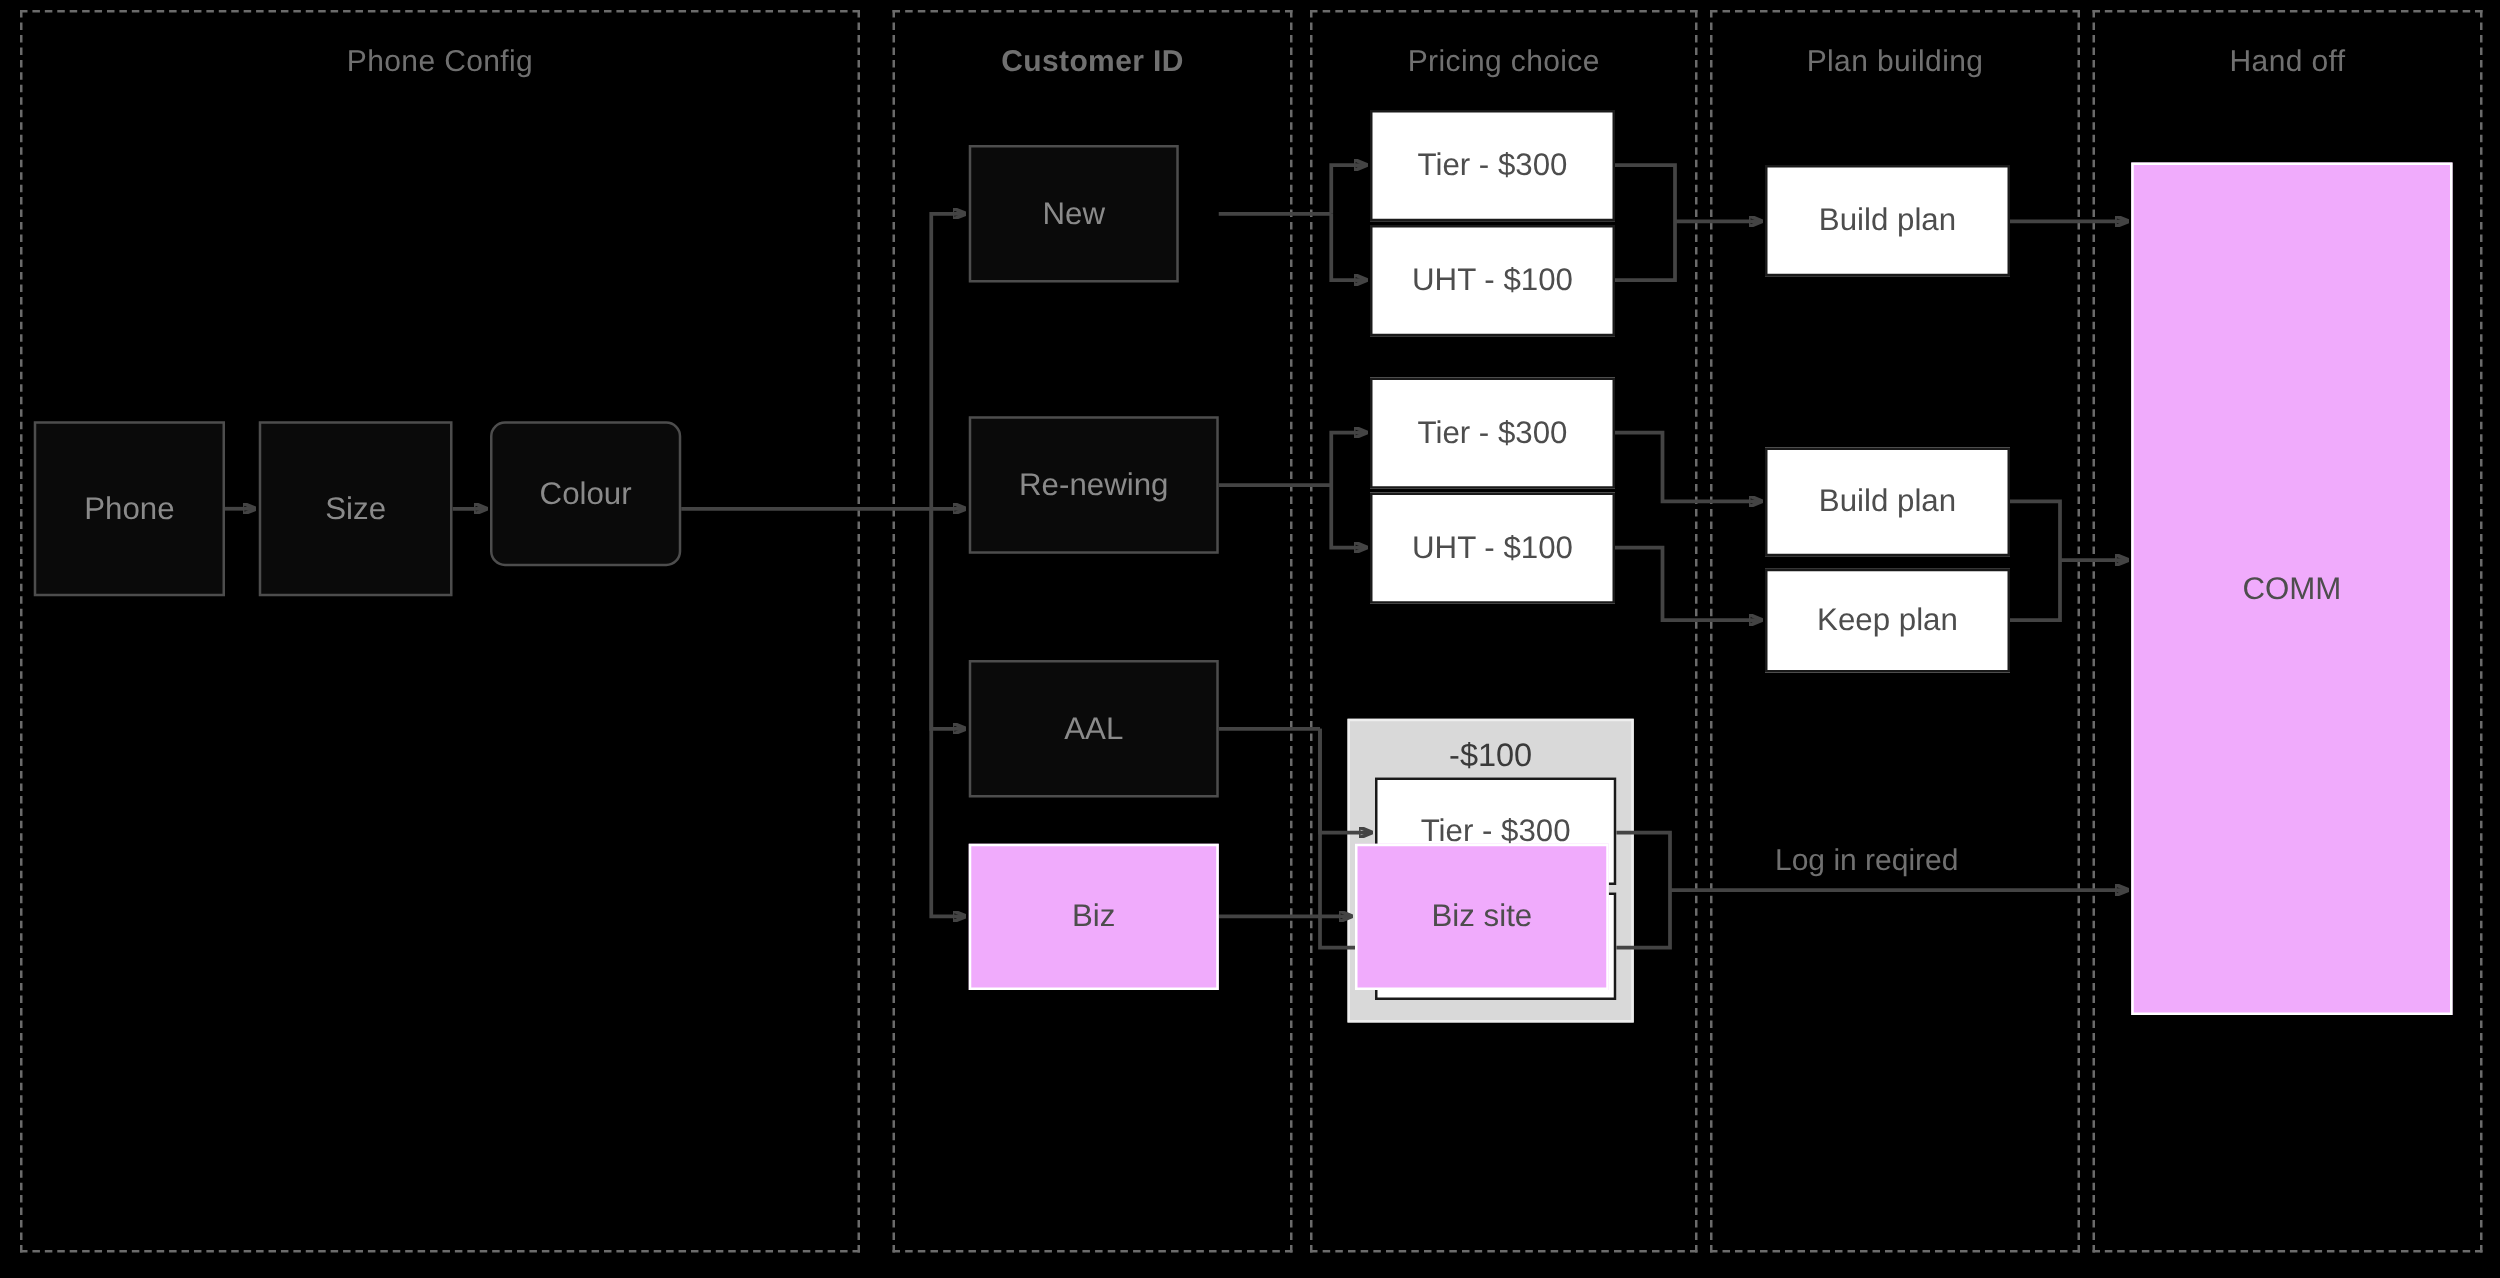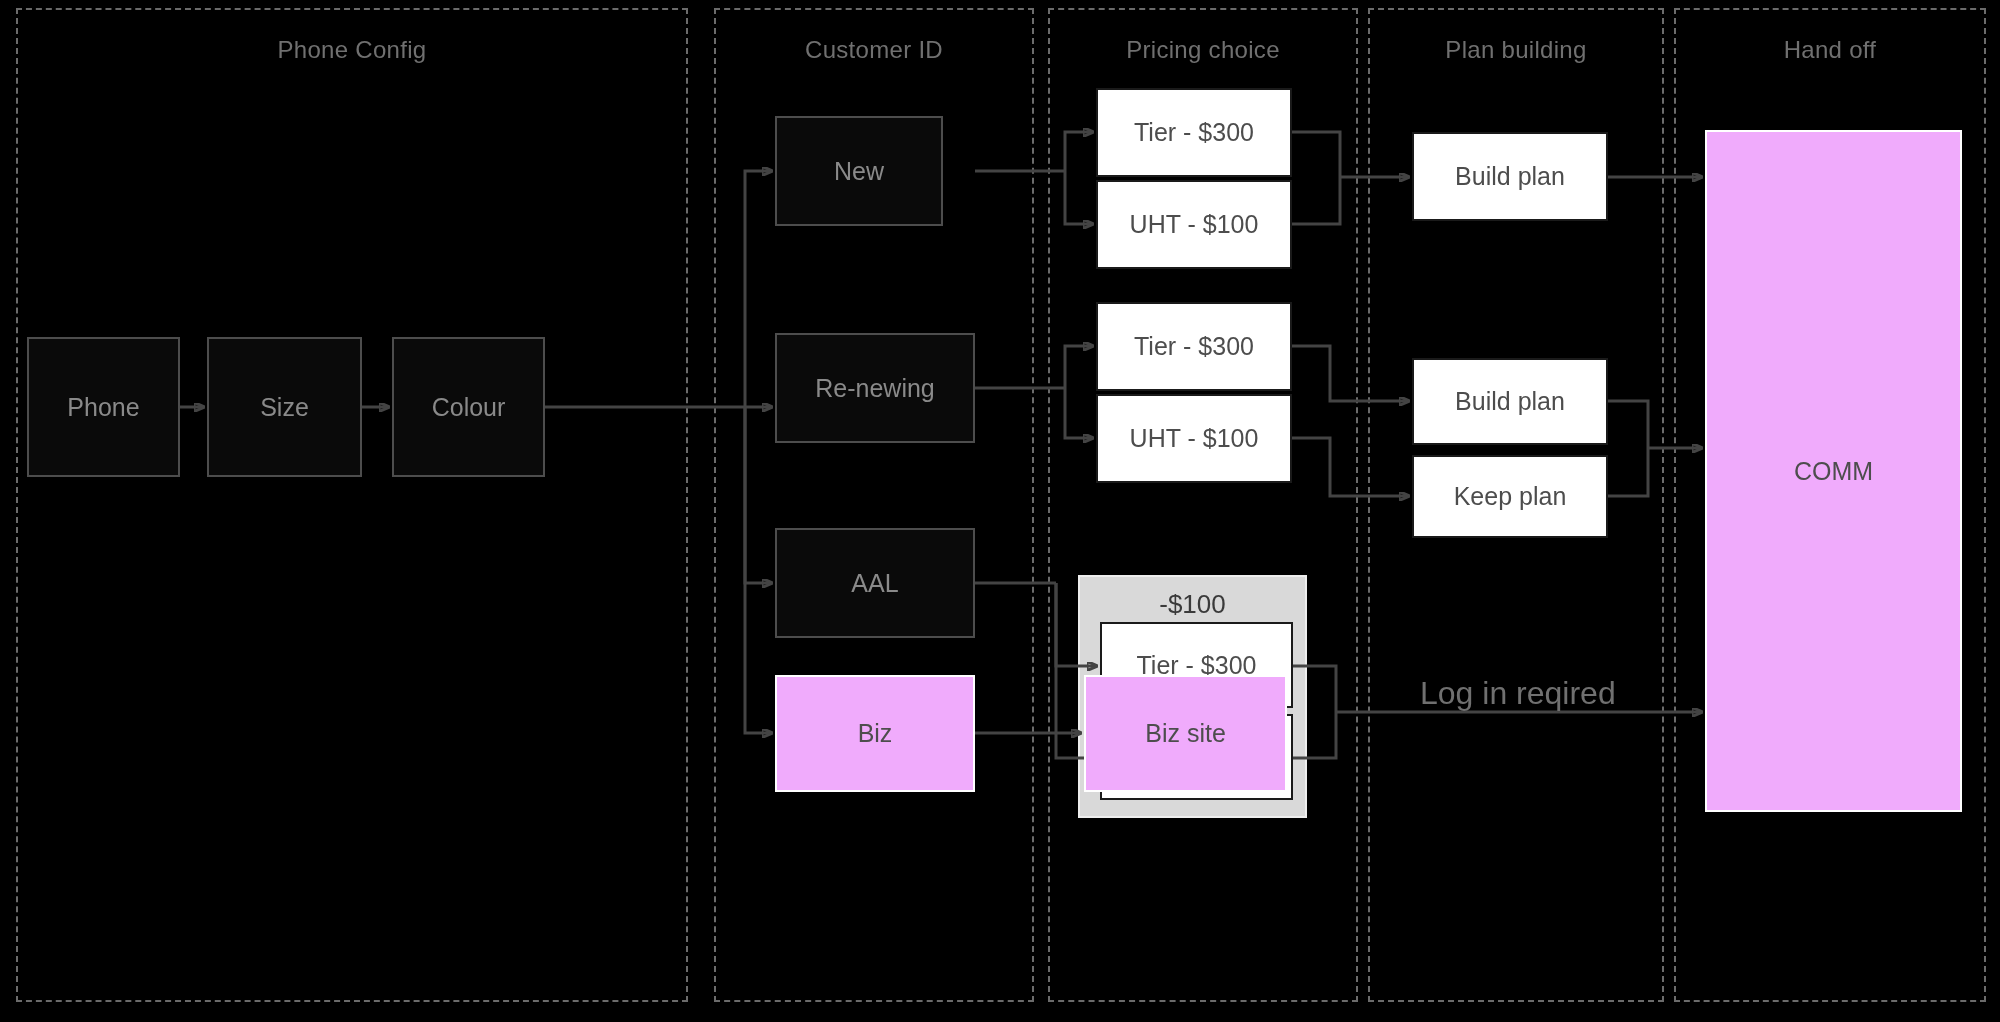--- a/index.html
+++ b/index.html
@@ -24,34 +24,34 @@
   .node.white{background:#ffffff;border:2px solid #1a1a1a;color:#4d4d4d;}
 
   
   .node.pale{background:#f0abfc;border:2px solid #ffffff;color:#4d4d4d;}
 
   
   .group{position:absolute;box-sizing:border-box;background:#d9d9d9;border:2px solid #eeeeee;}
   .group-label{position:absolute;top:12px;left:0;width:100%;text-align:center;
                font-size:26px;color:#3a3a3a;}
 
-  .free-label{position:absolute;font-size:32px;color:#707070;white-space:nowrap;}
+  .free-label{position:absolute;font-size:24px;color:#707070;white-space:nowrap;}
 
   svg.links{position:absolute;left:0;top:0;width:2000px;height:1022px;overflow:visible;pointer-events:none;}
   svg.links path,svg.links line{fill:none;stroke:#444444;stroke-width:3;}
 </style>
 </head>
 <body>
 
 <div id="canvas">
 
   <div class="lane" id="lane-0" style="left: 16px; top: 8px; width: 672px; height: 994px;">
     <div class="lane-title">Phone Config</div>
   </div>
-  <div class="lane" id="lane-1" style="left: 714px; top: 8px; width: 320px; height: 994px;">
+  <div class="lane" id="lane-1" style="left: 714px; top: 8px; width: 320px; height: 994px; font-weight: bold;">
     <div class="lane-title">Customer ID</div>
   </div>
   <div class="lane" id="lane-2" style="left: 1048px; top: 8px; width: 310px; height: 994px;">
     <div class="lane-title">Pricing choice</div>
   </div>
   <div class="lane" id="lane-3" style="left: 1368px; top: 8px; width: 296px; height: 994px;">
     <div class="lane-title">Plan building</div>
   </div>
   <div class="lane" id="lane-4" style="left: 1674px; top: 8px; width: 312px; height: 994px;">
     <div class="lane-title">Hand off</div>
@@ -101,21 +101,21 @@
     <path d="M1056,583 L1056,758 L1097,758" marker-end="url(#ah)"></path>
 
     <path d="M1293,666 L1336,666 L1336,758 L1293,758"></path>
     <path d="M1336,712 L1702,712" marker-end="url(#ah)"></path>
 
     <path d="M975,733 L1081,733" marker-end="url(#ah)"></path>
   </svg>
 
   <div class="node dark" id="n-phone" style="left: 27px; top: 337px; width: 153px; height: 140px;">Phone</div>
   <div class="node dark" id="n-size" style="left: 207px; top: 337px; width: 155px; height: 140px;">Size</div>
-  <div class="node dark" id="n-colour" style="left: 392px; top: 337px; width: 153px; height: 140px;">Colour</div>
+  <div class="node dark" id="n-colour" style="left: 392px; top: 337px; width: 153px; height: 116px; border-radius: 12px;">Colour</div>
 
   <div class="node dark" id="n-new" style="left: 775px; top: 116px; width: 168px; height: 110px;">New</div>
   <div class="node dark" id="n-renewing" style="left: 775px; top: 333px; width: 200px; height: 110px;">Re-newing</div>
   <div class="node dark" id="n-aal" style="left: 775px; top: 528px; width: 200px; height: 110px;">AAL</div>
   <div class="node pale" id="n-biz" style="left: 775px; top: 675px; width: 200px; height: 117px;">Biz</div>
 
   <div class="node white" id="n-tier-new" style="left: 1096px; top: 88px; width: 196px; height: 89px;">Tier - $300</div>
   <div class="node white" id="n-uht-new" style="left: 1096px; top: 180px; width: 196px; height: 89px;">UHT - $100</div>
   <div class="node white" id="n-tier-renew" style="left: 1096px; top: 302px; width: 196px; height: 89px;">Tier - $300</div>
   <div class="node white" id="n-uht-renew" style="left: 1096px; top: 394px; width: 196px; height: 89px;">UHT - $100</div>

